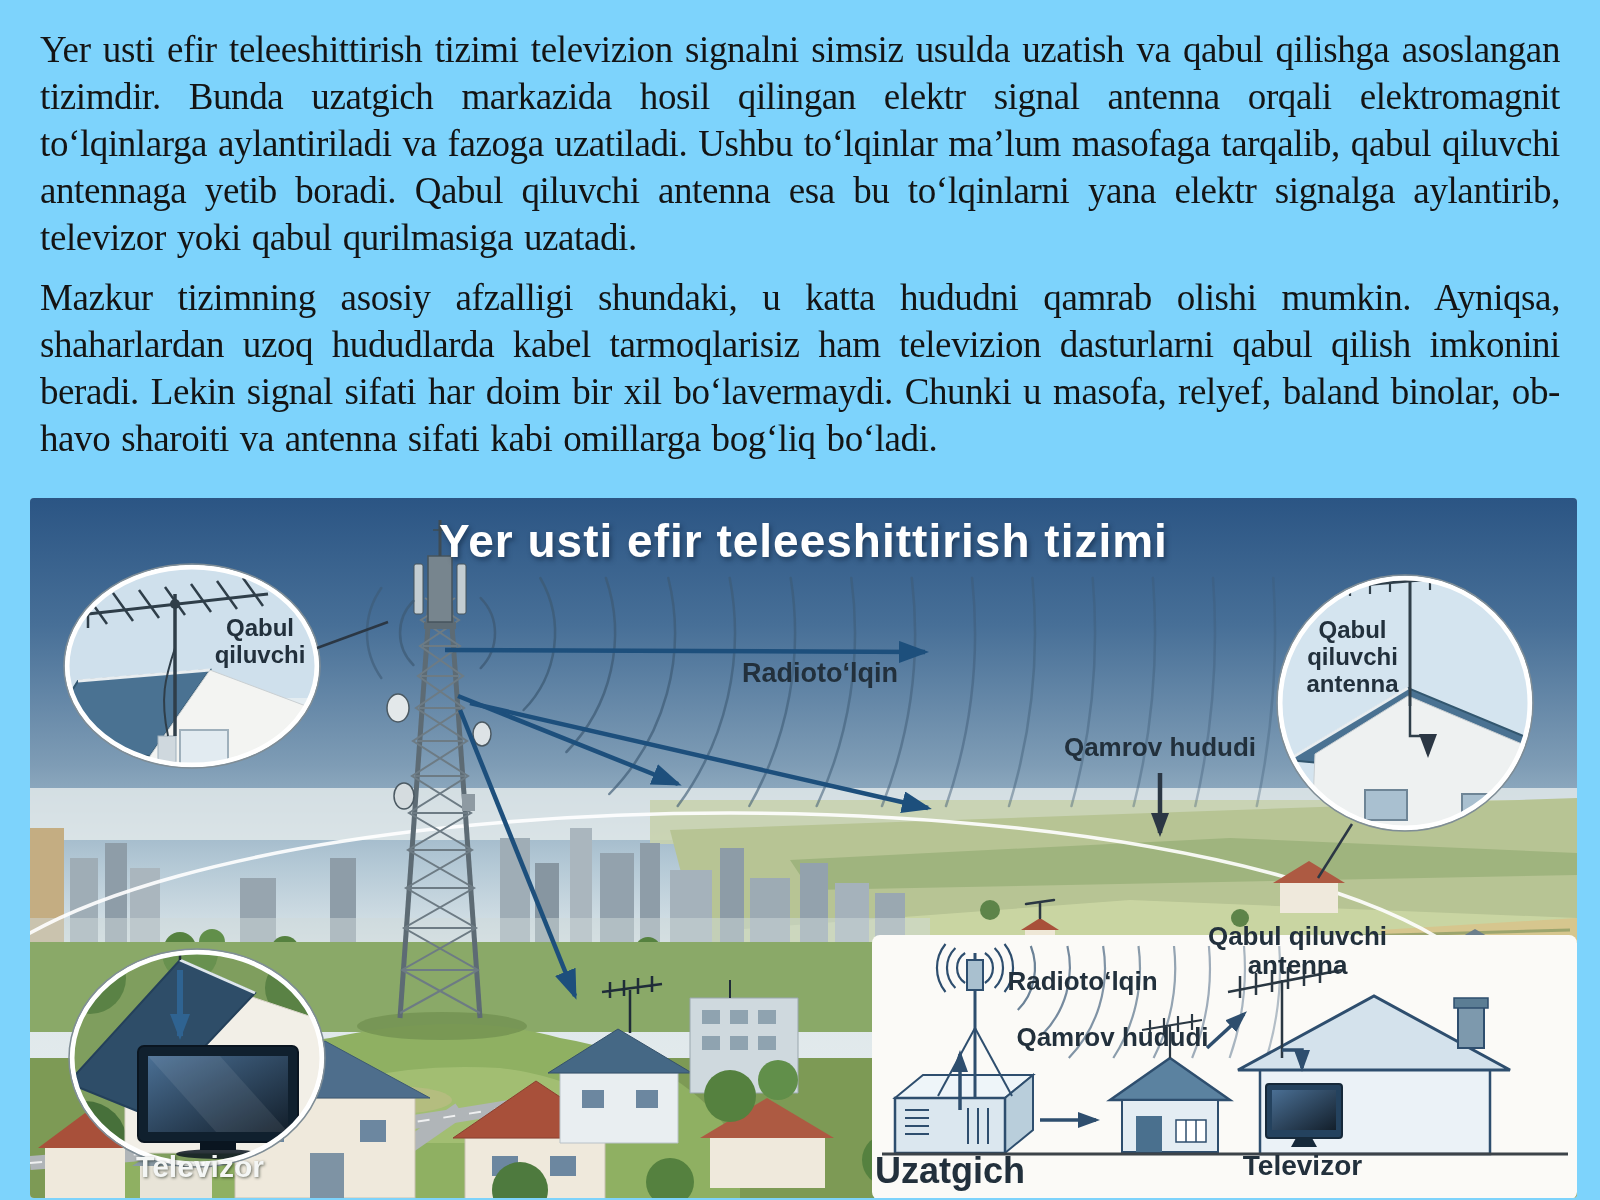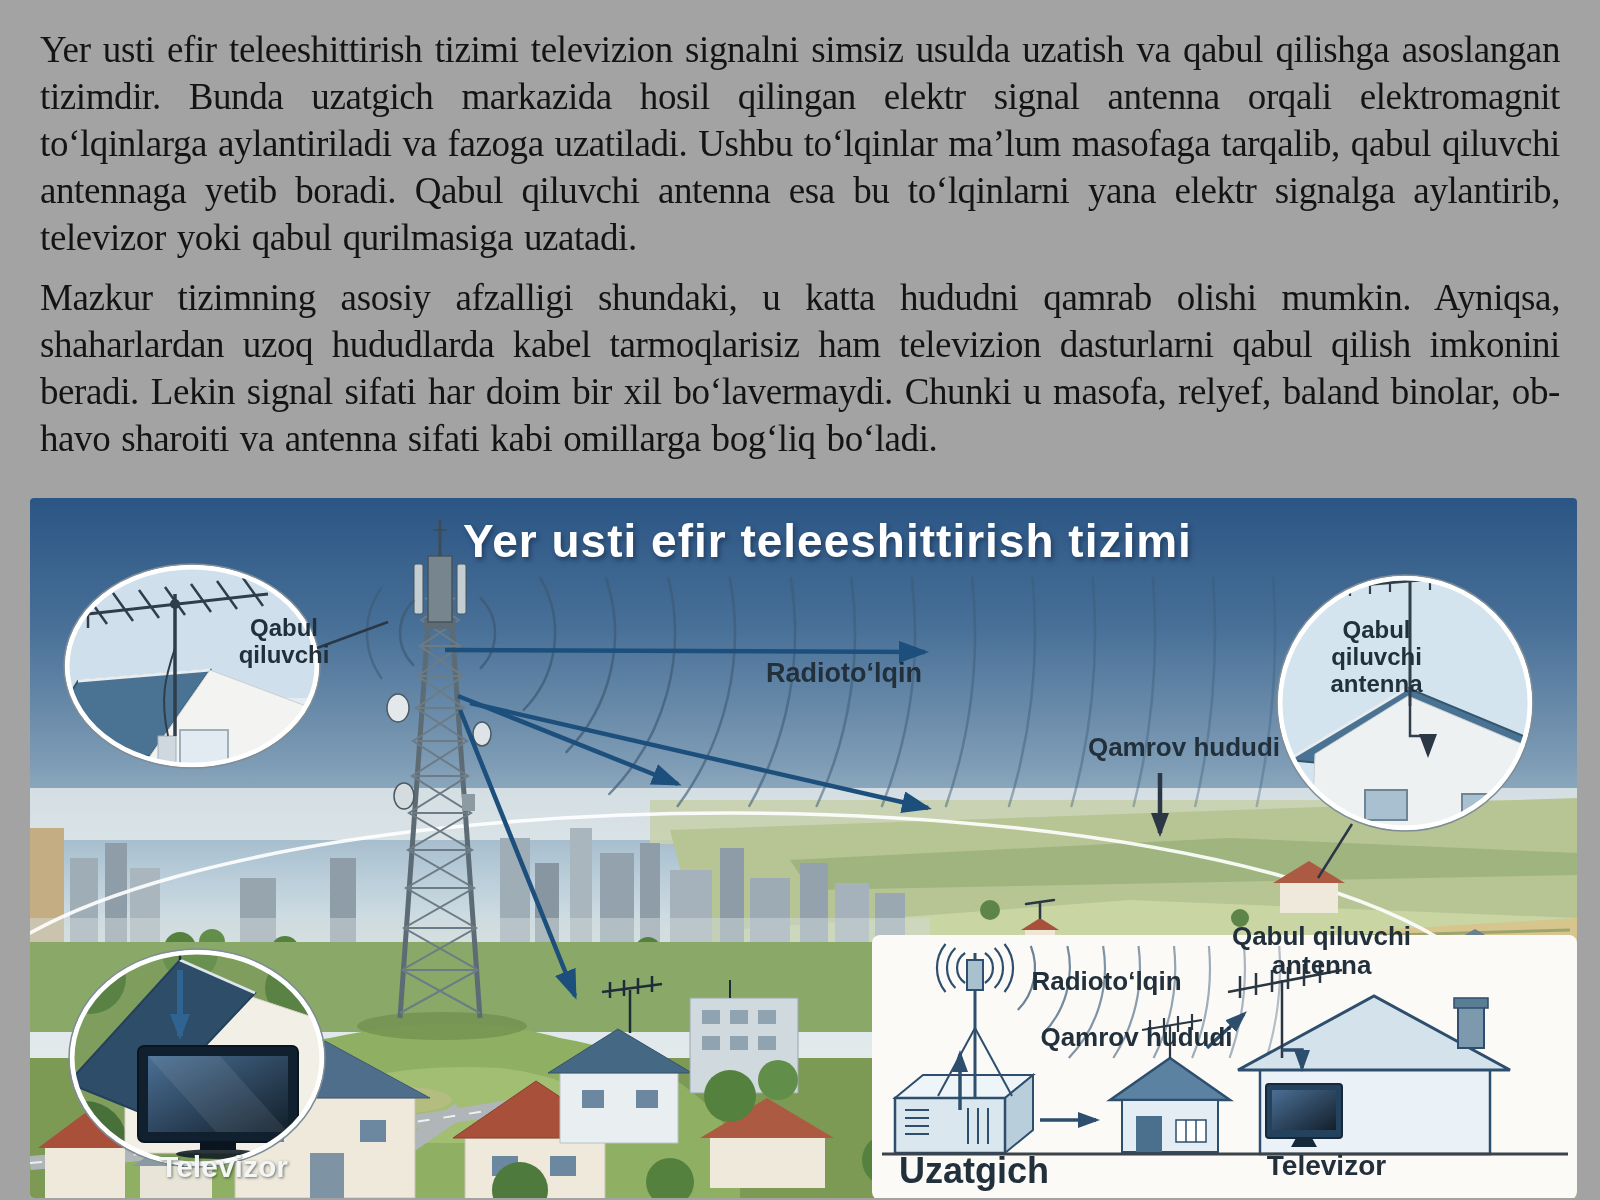--- a/index.html
+++ b/index.html
@@ -1,25 +1,25 @@
 <!DOCTYPE html>
 <html><head>
 <meta charset="utf-8">
 <style>
   html,body{margin:0;padding:0;background:#ffffff;}
-  .page{position:relative;width:1600px;height:1200px;background:#a3a3a3;overflow:hidden;
+  .page{position:relative;width:1600px;height:1200px;background:#7dd3fc;overflow:hidden;
         font-family:"Liberation Serif",serif;}
   .text-block{position:absolute;left:40px;top:26px;width:1520px;height:468px;overflow:hidden;}
   .text-block p{margin:0 0 13px 0;font-size:37px;line-height:47px;color:#141414;
                 text-align:justify;letter-spacing:-0.4px;word-spacing:2px;}
   .illustration{position:absolute;left:30px;top:498px;width:1547px;height:700px;
                 border-radius:4px;overflow:hidden;background:#9db6c8;}
   .illustration svg{position:absolute;left:0;top:0;}
   .lbl{position:absolute;font-family:"Liberation Sans",sans-serif;font-weight:bold;
-       color:#22303c;text-align:center;pointer-events:none;padding-left:24px;}
+       color:#22303c;text-align:center;pointer-events:none;}
   .multiline{white-space:pre-line;}
   .lbl.title{left:0;top:16px;width:1547px;font-size:46px;color:#ffffff;letter-spacing:1px;
              text-shadow:2px 3px 5px rgba(15,35,60,.55);}
   .lbl.rec-left{left:160px;top:116px;width:140px;font-size:24px;line-height:27px;}
   .lbl.radio-main{left:690px;top:160px;width:200px;font-size:27px;}
   .lbl.qamrov-main{left:1020px;top:234px;width:220px;font-size:26px;}
   .lbl.rec-right{left:1250px;top:118px;width:145px;font-size:24px;line-height:27px;}
   .lbl.tv-inset{left:95px;top:652px;width:150px;font-size:30px;color:#f4f6f5;
                 text-shadow:1px 1px 3px rgba(20,30,20,.6);}
   .lbl.p-radio{left:950px;top:468px;width:205px;font-size:26px;}

